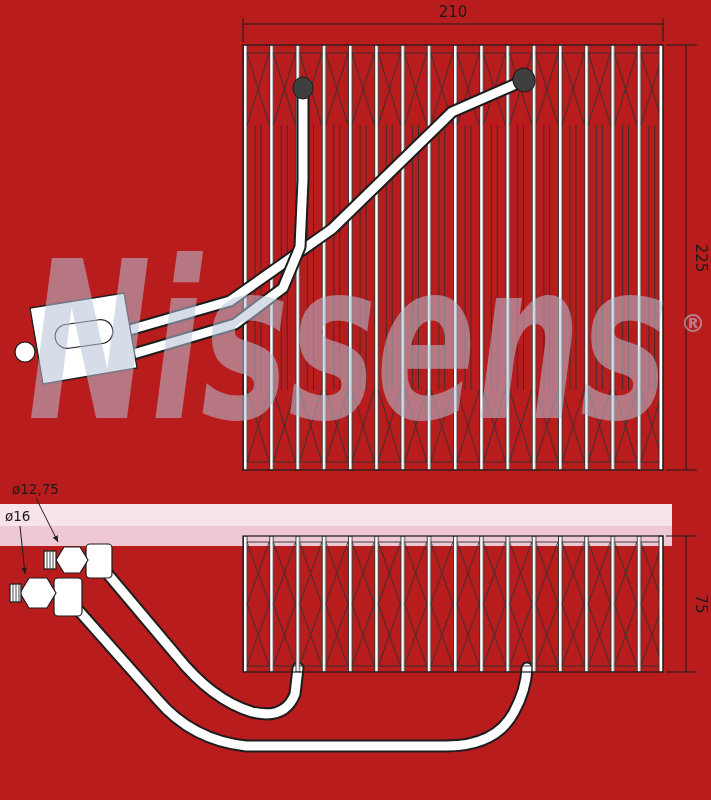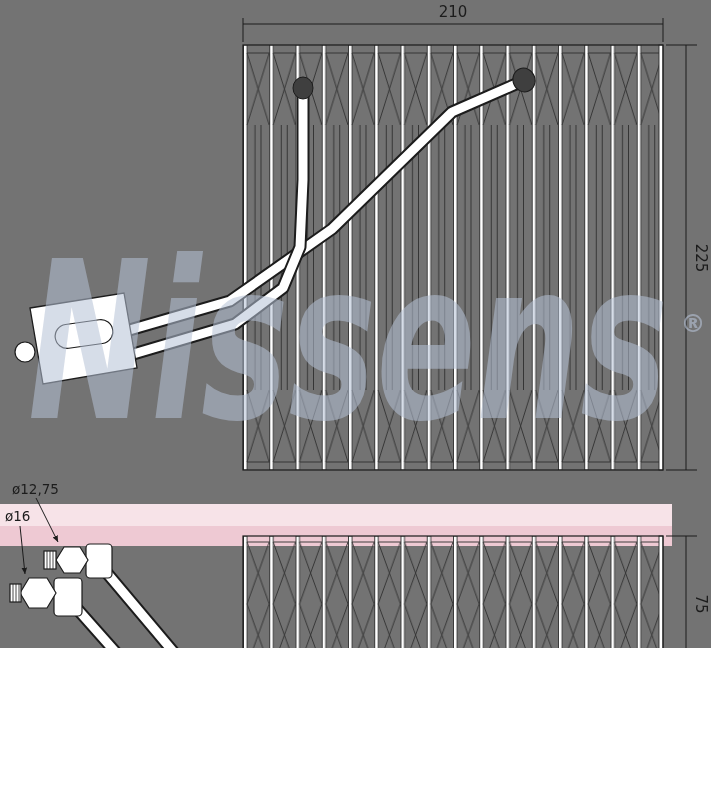--- a/index.html
+++ b/index.html
@@ -1,16 +1,16 @@
 <!DOCTYPE html>
 <html><head>
 <meta charset="utf-8">
 <style>
   html,body{margin:0;padding:0;background:#ffffff;}
-  .canvas{position:relative;width:711px;height:648px;background:#737373;overflow:hidden;}
+  .canvas{position:relative;width:711px;height:800px;background:#b91c1c;overflow:hidden;}
   .dim-text{font-family:"DejaVu Sans", sans-serif;font-size:15px;fill:#1c1c1c;}
   .dim-small{font-family:"DejaVu Sans", sans-serif;font-size:13.5px;fill:#1c1c1c;}
   .watermark{font-family:"DejaVu Sans", sans-serif;font-style:italic;font-weight:bold;}
 </style>
 </head>
 <body>
 
 <div class="canvas">
 <svg width="711" height="800" viewBox="0 0 711 800" xmlns="http://www.w3.org/2000/svg">
 

